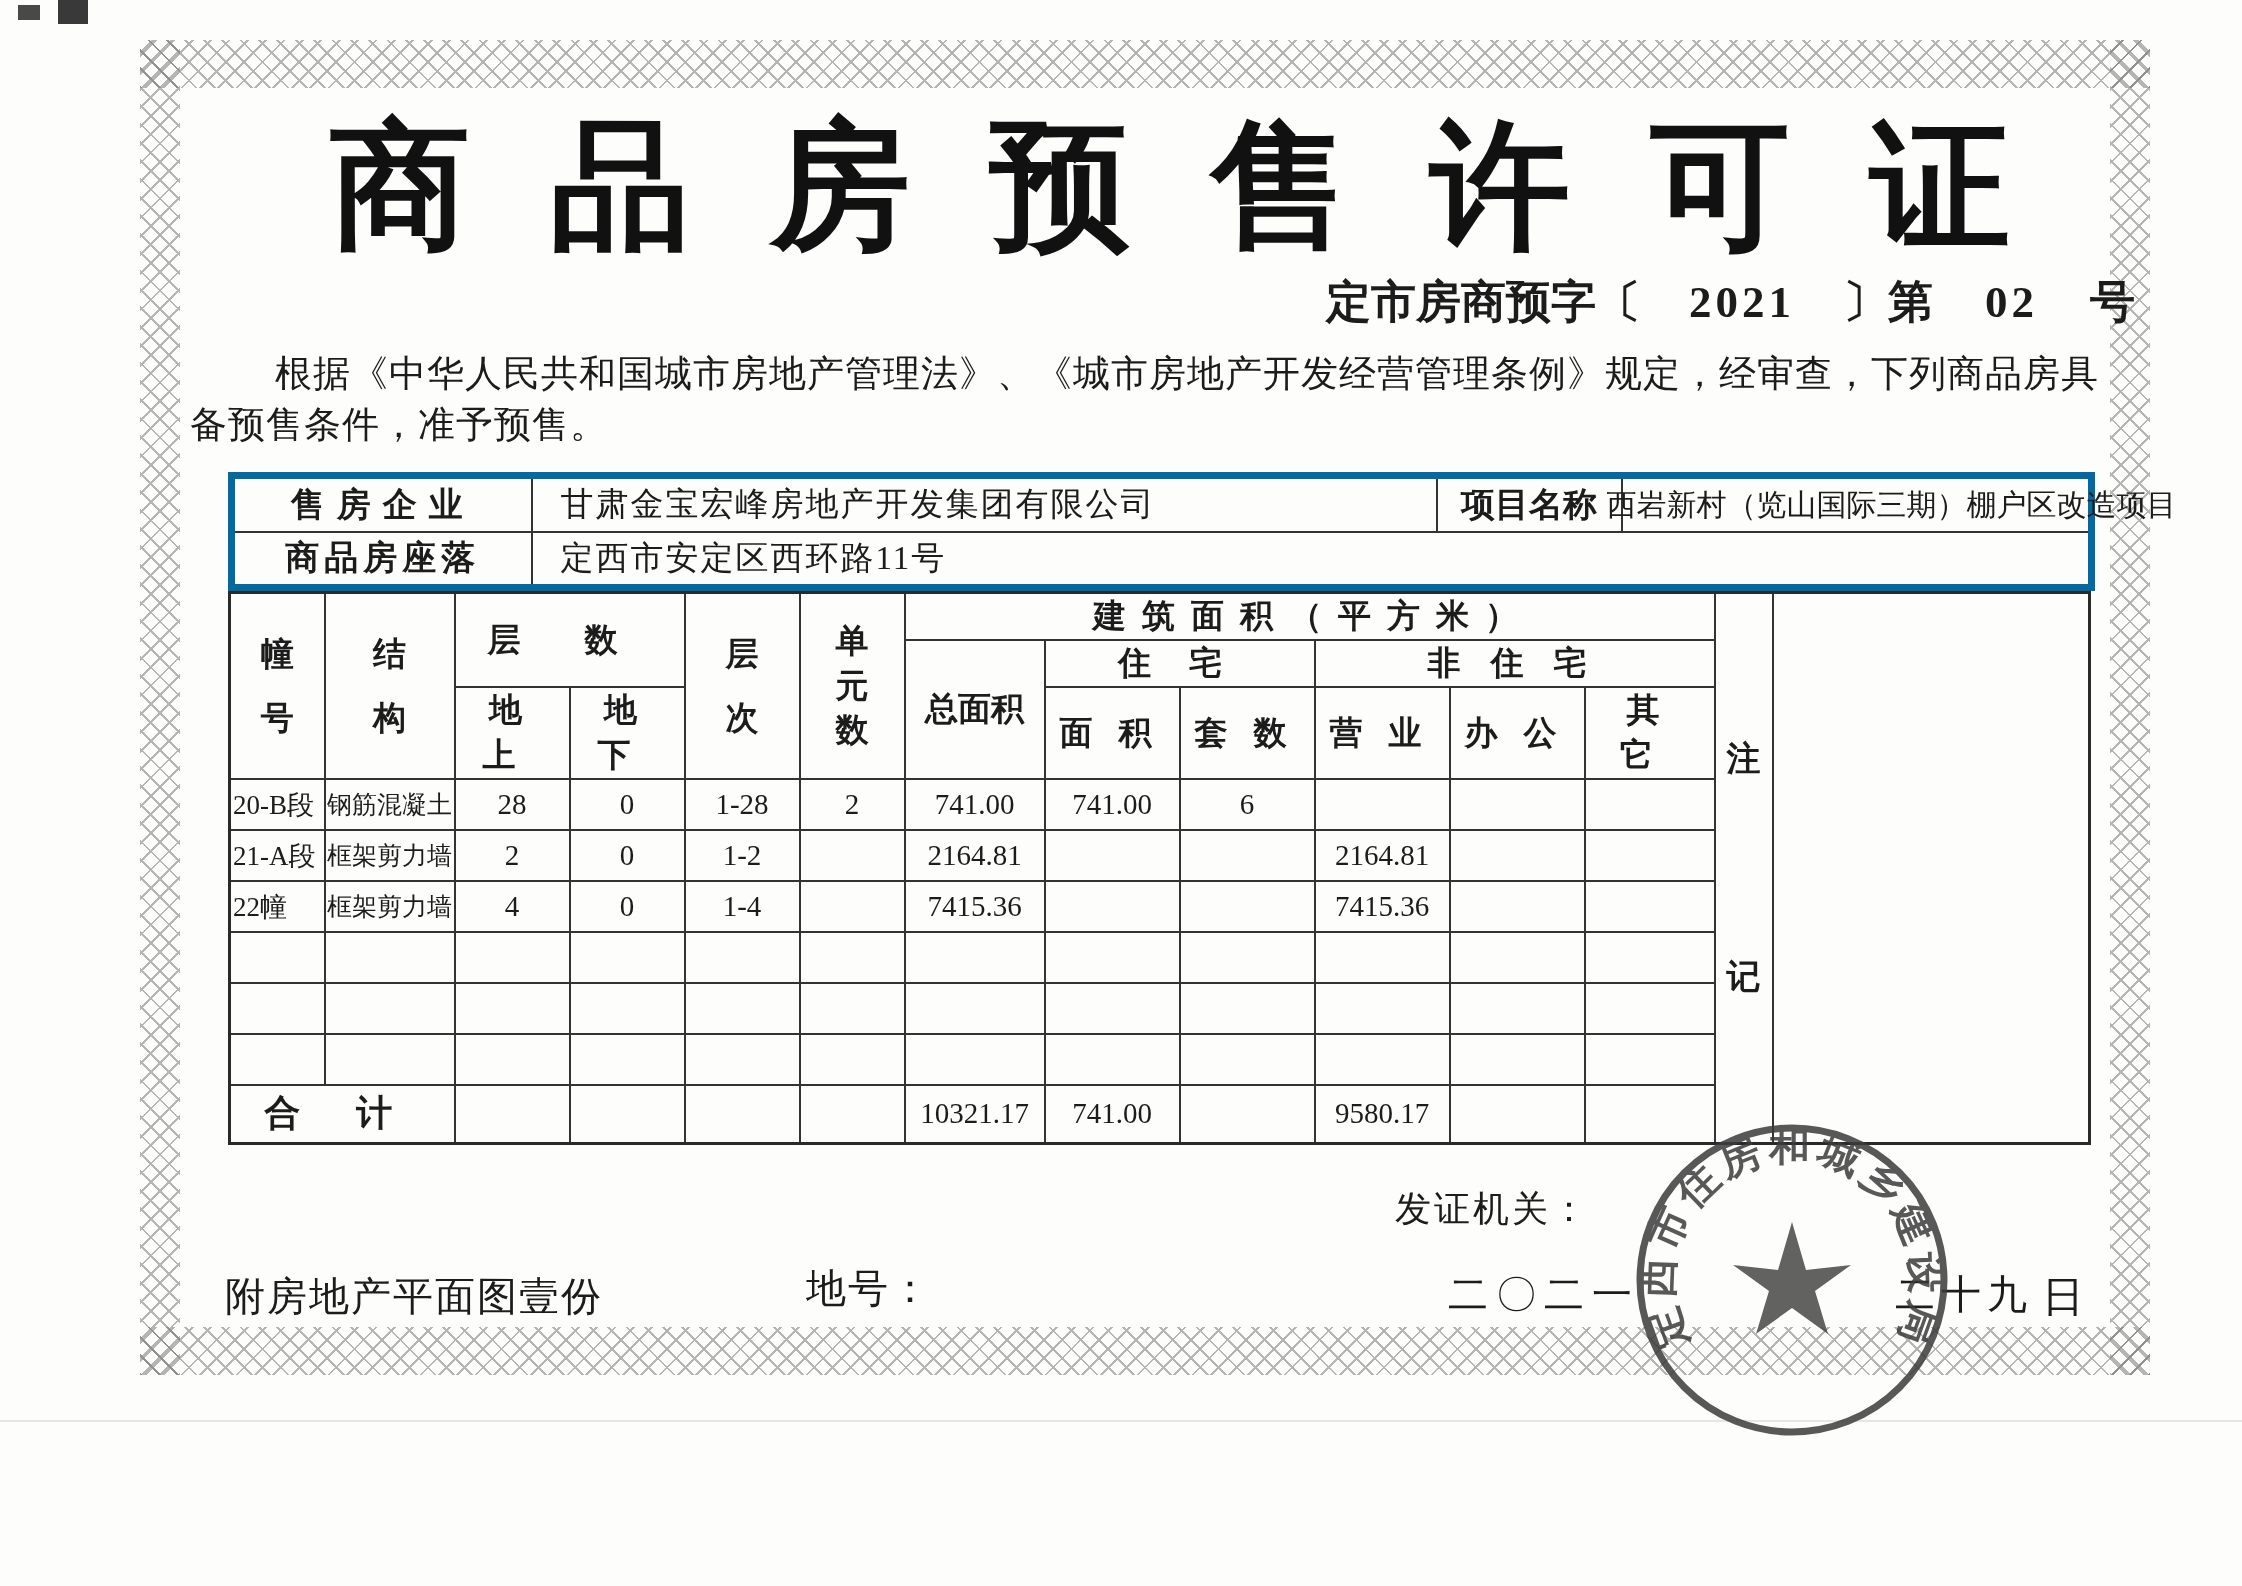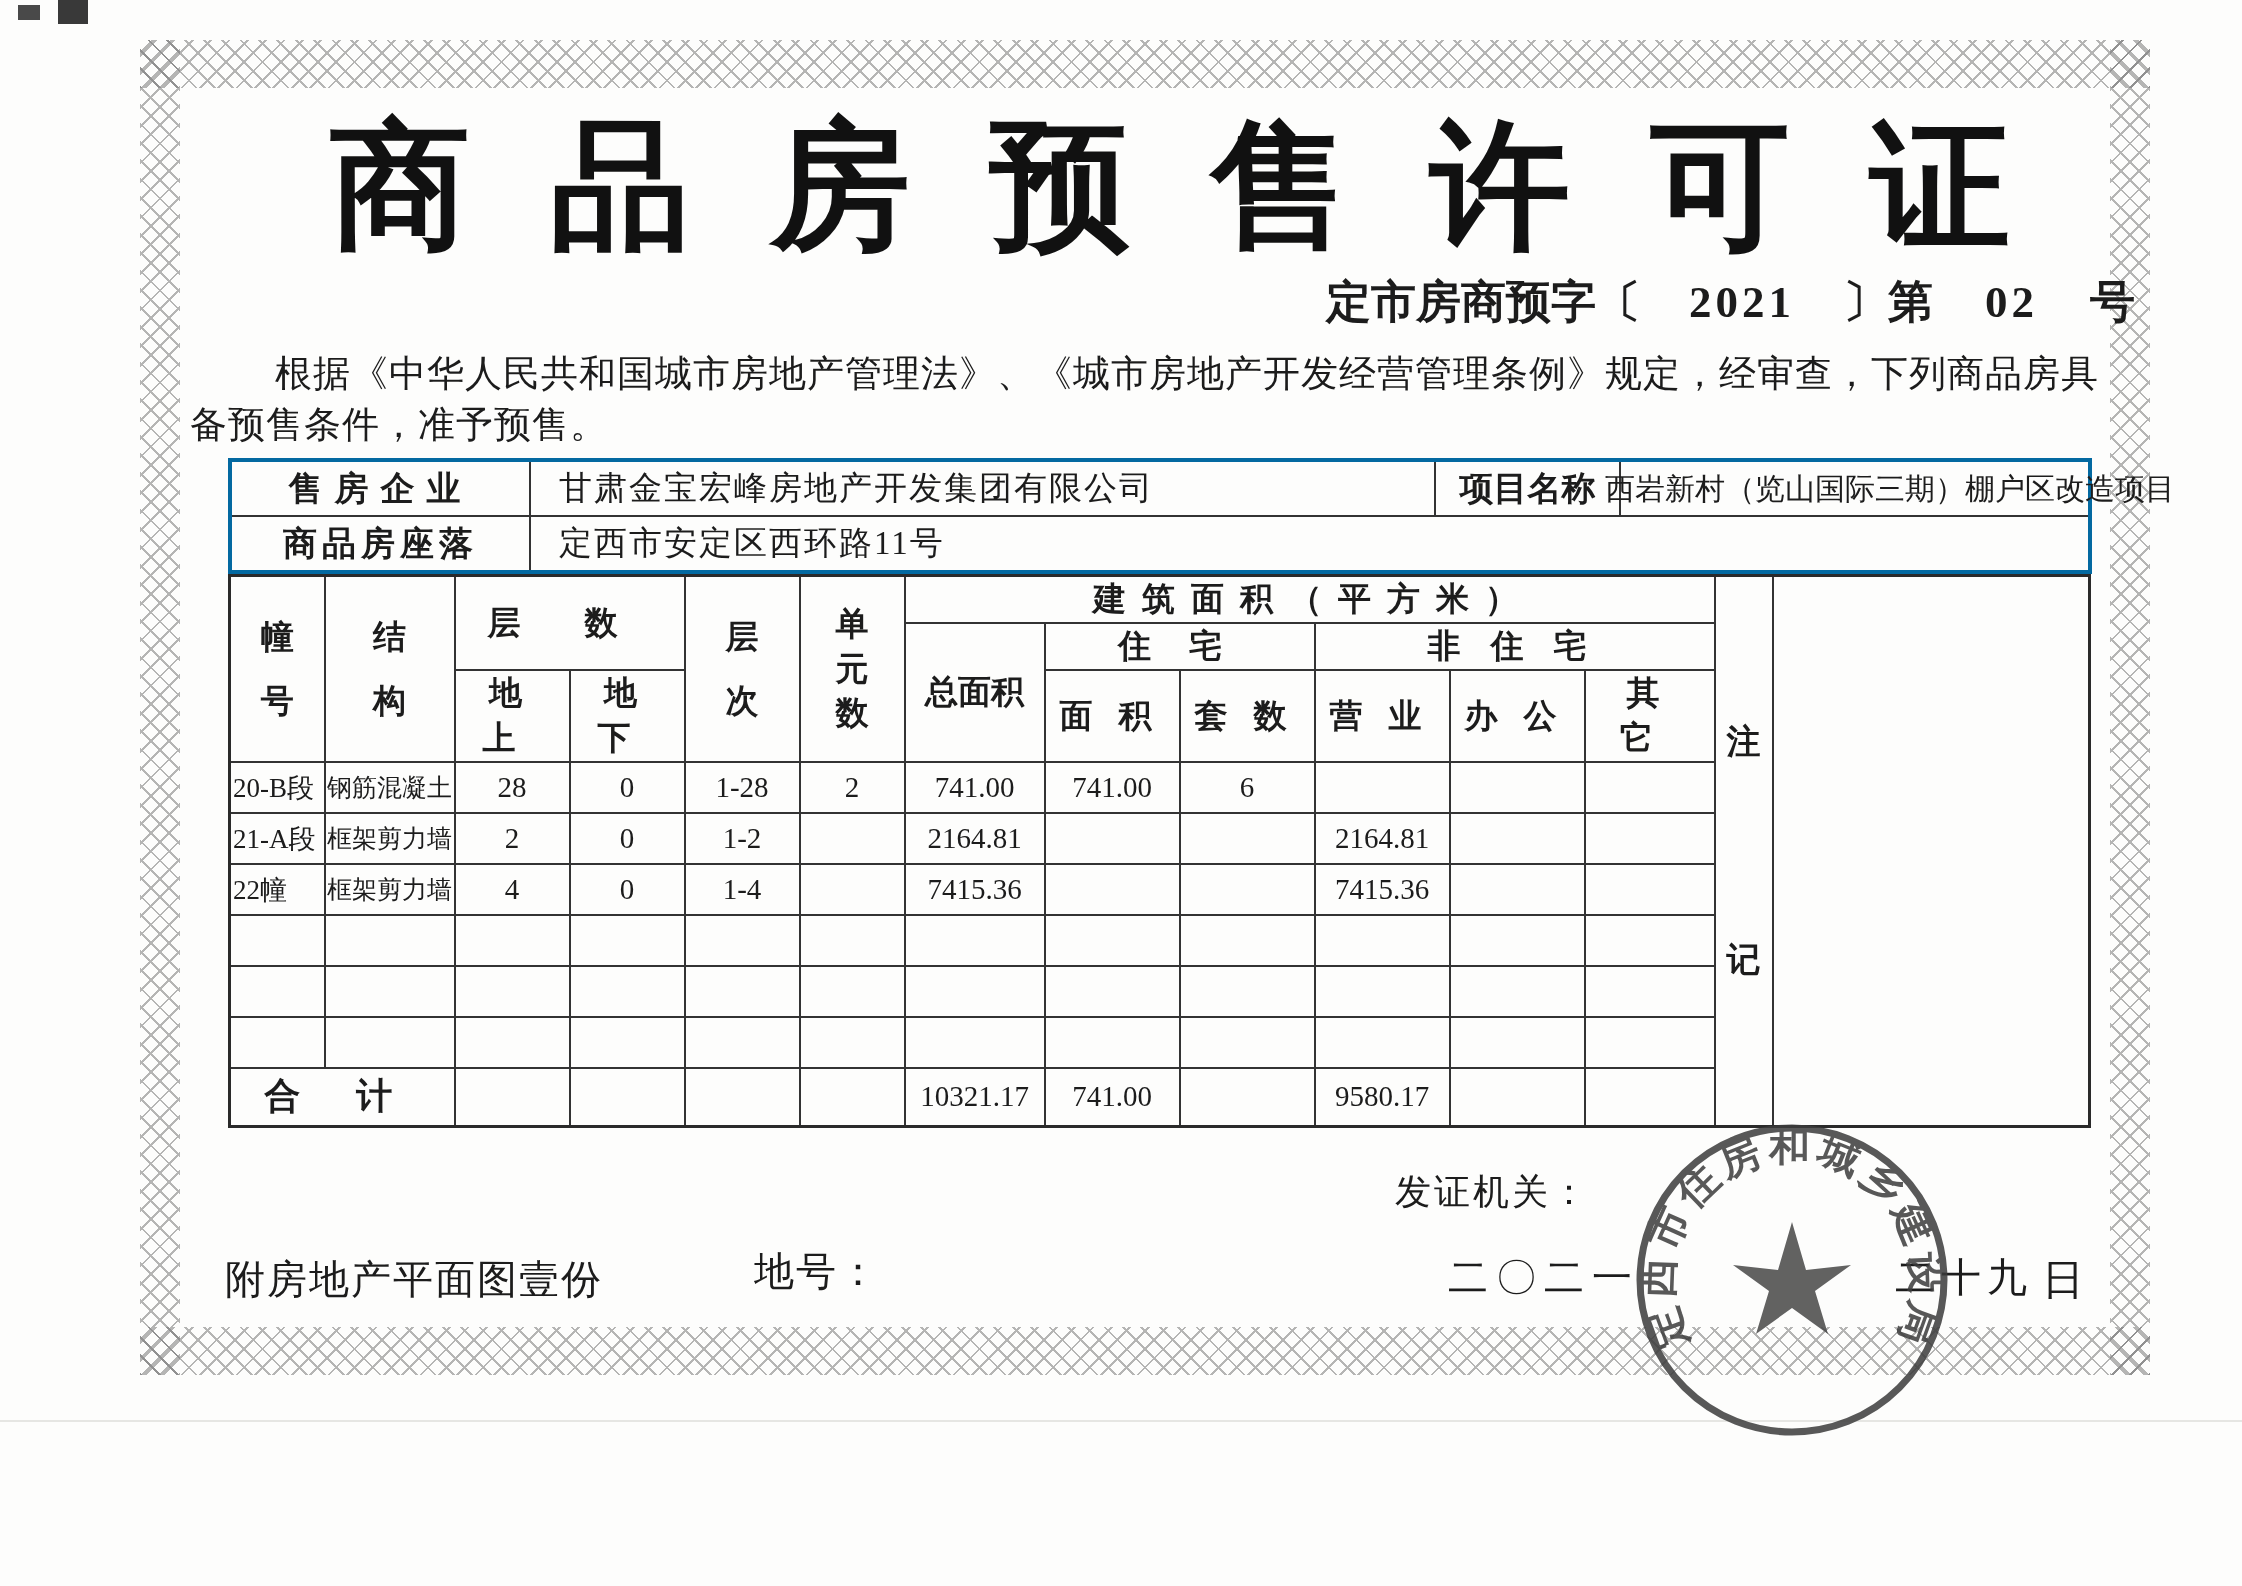--- a/index.html
+++ b/index.html
@@ -31,21 +31,21 @@
 
   .cert-no { margin-top:8px; margin-right:-45px; text-align:right; font-size:45px; font-weight:bold; white-space:nowrap; }
   .cert-no .num { display:inline-block; margin:0 48px; letter-spacing:4px; }
   .cert-no .num2 { display:inline-block; margin:0 52px; letter-spacing:4px; }
 
   .intro { margin-top:16px; width:1985px; font-size:37px; line-height:1.38;
            text-indent:2.3em; white-space:pre-wrap; letter-spacing:1px; }
 
   table { border-collapse:collapse; table-layout:fixed; margin-left:38px; }
   td { border:2px solid #333; text-align:center; vertical-align:middle; overflow:visible; }
-  .info { width:1860px; margin-top:8px; border:4px solid #0369a1; }
+  .info { width:1860px; margin-top:22px; border:7px solid #0369a1; }
   .info td { height:56px; }
   .lbl { font-weight:bold; font-size:34px; letter-spacing:12px; }
   .lbl-tight { font-weight:bold; font-size:34px; letter-spacing:5px; }
   .val { font-size:33px; text-align:left; padding-left:28px; letter-spacing:2px; white-space:nowrap; }
   .pj-lbl { font-weight:bold; font-size:34px; letter-spacing:0; }
   .pj-val { position:relative; }
   .pj-val span { position:absolute; left:-16px; top:50%; transform:translateY(-50%);
                  font-size:30px; white-space:nowrap; letter-spacing:0; }
 
   .grid { width:1860px; border:3px solid #2a2a2a; font-size:29px; }
@@ -64,21 +64,21 @@
   .cell-structure { font-size:25px; white-space:nowrap;border-radius:7px; }
   .total-lbl { font-weight:bold; font-size:36px; letter-spacing:56px; text-indent:28px; }
 
   .footer { position:relative; height:230px; font-size:40px; }
   .footer .abs { position:absolute; white-space:nowrap; }
   .validity { left:35px; top:42px; }
   .validity .g30{margin-right:30px;} .validity .g46{margin-right:46px;} .validity .g32{margin-right:32px;}
   .validity .g6{margin-right:6px;} .validity .g10{margin-right:10px;}
   .authority { left:1205px; top:40px; font-size:36px; letter-spacing:3px; }
   .attachment { left:35px; top:124px; letter-spacing:2px; }
-  .plot { left:564px; top:116px; letter-spacing:2px; }
+  .plot { left:616px; top:116px; letter-spacing:2px; }
   .issue-year { left:1258px; top:122px; letter-spacing:8px; }
   .issue-day { left:1705px; top:122px; letter-spacing:6px; }
   .issue-ri { left:1852px; top:124px; font-size:42px; }
 
   .seal { position:absolute; left:1612px; top:1100px; width:360px; height:360px; z-index:5; opacity:.85; }
 </style>
 </head>
 <body>
 
 <div class="page">

